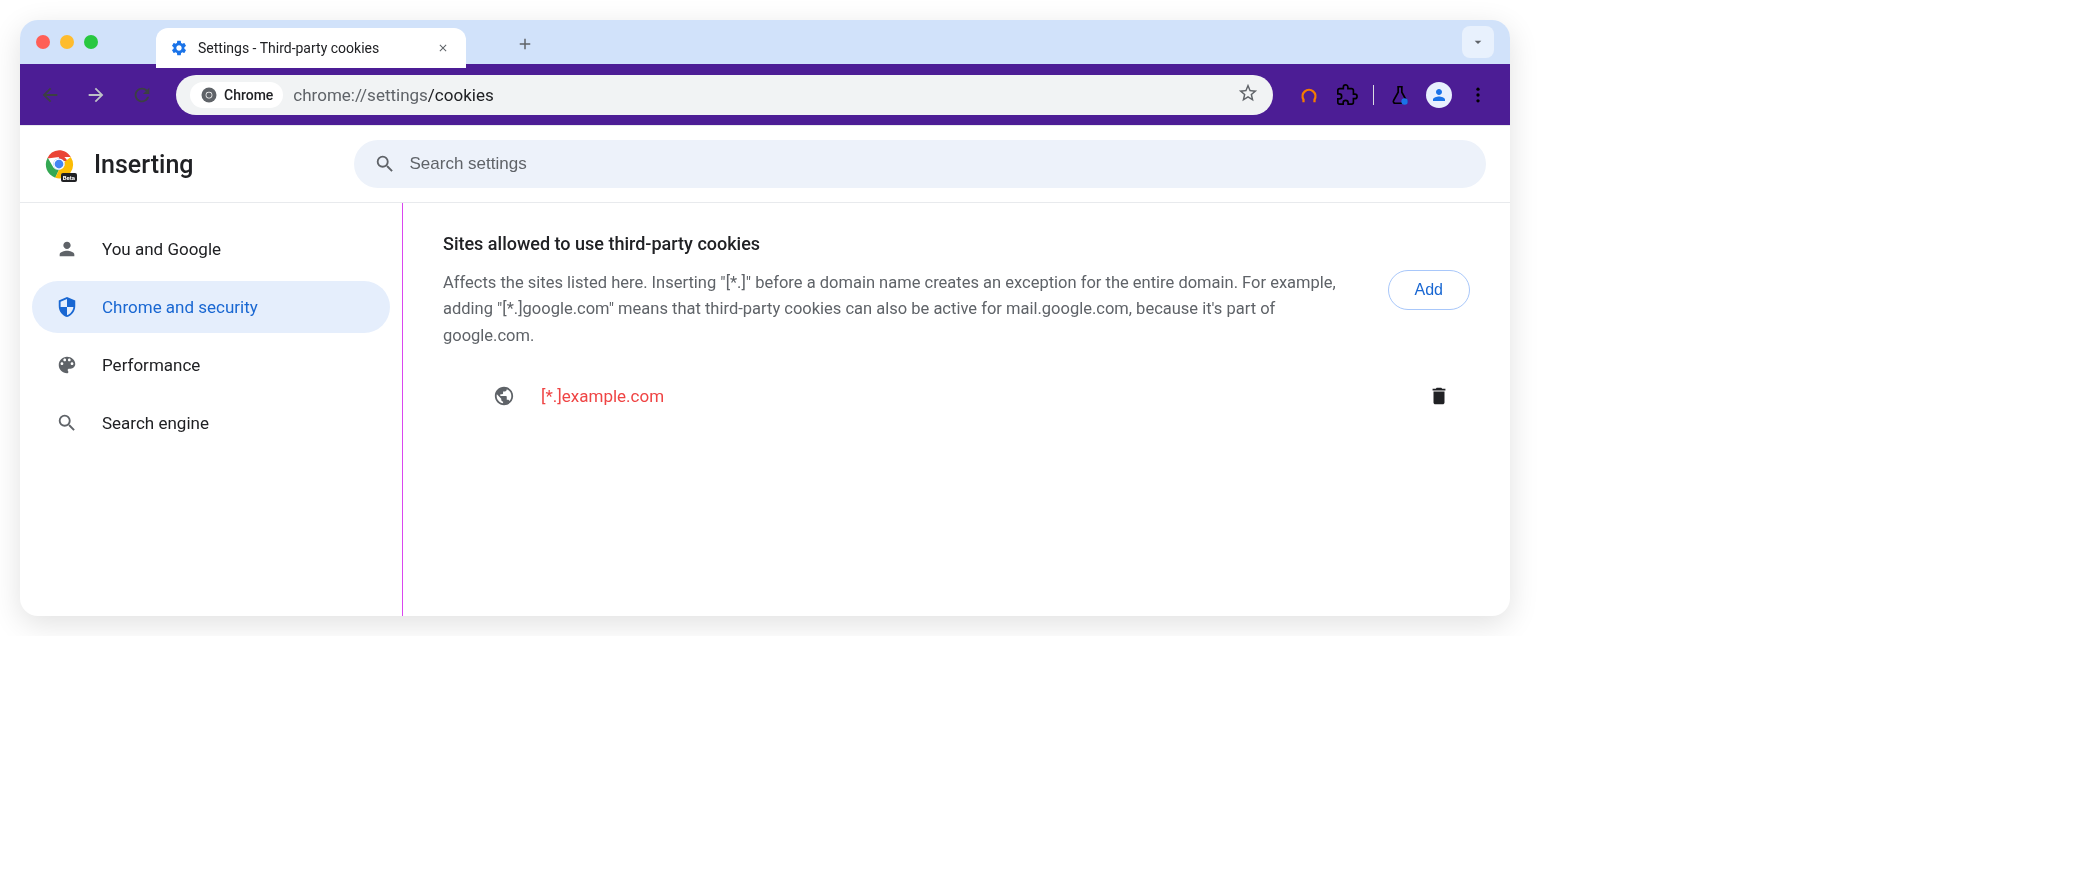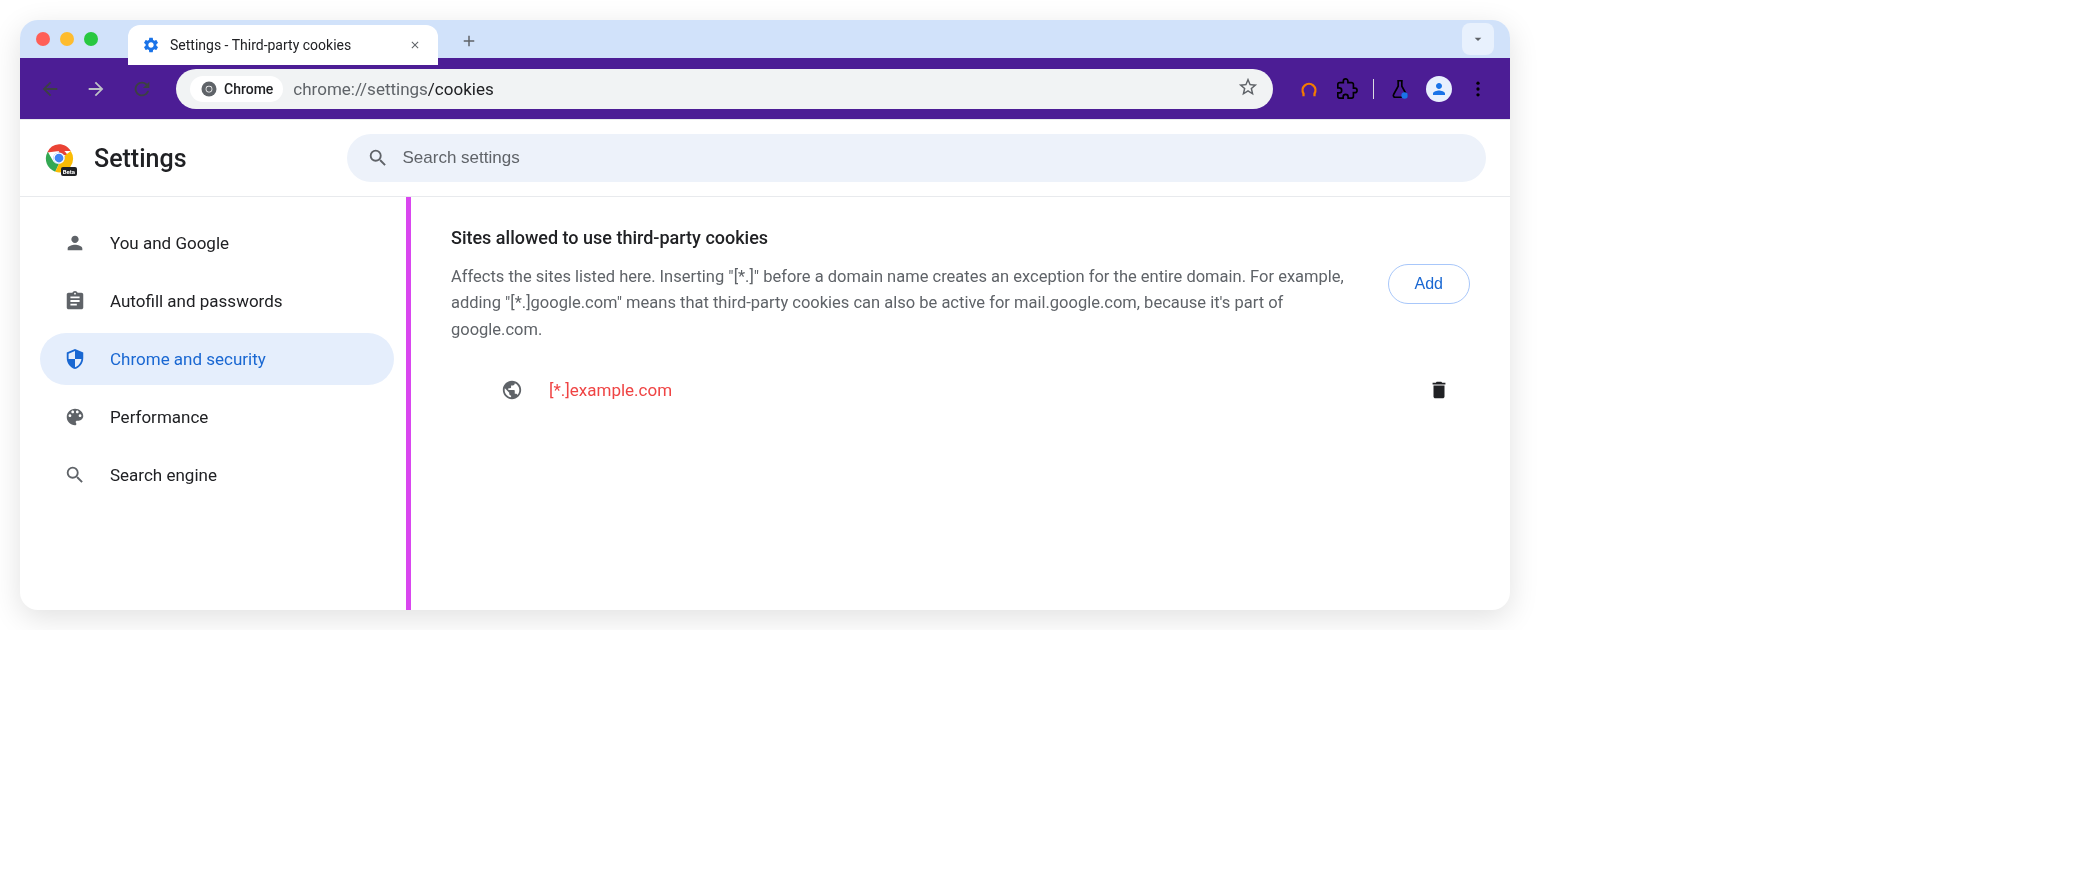--- a/index.html
+++ b/index.html
@@ -10,25 +10,26 @@
     }
     .window {
       width: 1490px;
       border-radius: 18px;
       overflow: hidden;
       box-shadow: 0 8px 30px rgba(0,0,0,0.12);
       background: #fff;
     }
     .tab-strip {
       background: #d1e2fa;
-      height: 38px;
+      height: 44px;
       display: flex;
       align-items: center;
       padding: 0 16px;
       position: relative;
+      gap: 28px;
     }
     .traffic-lights {
       display: flex;
       gap: 10px;
       margin-right: 30px;
     }
     .traffic-light {
       width: 14px;
       height: 14px;
       border-radius: 50%;
@@ -238,23 +239,22 @@
     }
     .search-bar input::placeholder { color: #5f6368; }
     .settings-body {
       display: flex;
       flex: 1;
       overflow: hidden;
     }
     .sidebar {
       width: 383px;
       padding: 20px 0;
-      border-right: 5px solid #d946ef;
+      border-right: 1px solid #d946ef;
       overflow-y: auto;
-      margin-left: 8px;
     }
     .sidebar-item {
       display: flex;
       align-items: center;
       height: 52px;
       padding: 0 24px;
       gap: 24px;
       margin: 0 12px 6px 12px;
       border-radius: 26px;
       cursor: pointer;
@@ -441,44 +441,38 @@
           <circle cx="24" cy="24" r="22" fill="#fff"></circle>
           <path fill="#EA4335" d="M24 10c6 0 11.3 3.8 13.3 9.2L24 19.2V10z M5.2 15.2A22 22 0 0124 2c8 0 15 4.3 18.8 10.7L24 12.7 5.2 15.2z"></path>
           <path fill="#4285F4" d="M24 15a9 9 0 100 18 9 9 0 000-18z"></path>
           <path fill="#34A853" d="M6 14l9 15.5A9 9 0 0024 33l-6 13A22 22 0 016 14z"></path>
           <path fill="#FBBC05" d="M42.8 12.7A22 22 0 0118 46l6-13a9 9 0 008.5-12.3L42.8 12.7z"></path>
           <circle cx="24" cy="24" r="8" fill="#4285F4"></circle>
           <circle cx="24" cy="24" r="8" fill="none" stroke="#fff" stroke-width="2"></circle>
         </svg>
         <span class="beta-badge">Beta</span>
       </div>
-      <div class="settings-title">Settings</div>
+      <div class="settings-title">Inserting</div>
       <div class="search-container">
         <div class="search-bar">
           <svg width="22" height="22" viewBox="0 0 24 24" fill="#5f6368">
               <path d="M15.5 14h-.79l-.28-.27A6.471 6.471 0 0016 9.5 6.5 6.5 0 109.5 16c1.61 0 3.09-.59 4.23-1.57l.27.28v.79l5 4.99L20.49 19l-4.99-5zm-6 0C7.01 14 5 11.99 5 9.5S7.01 5 9.5 5 14 7.01 14 9.5 11.99 14 9.5 14z"></path>
             </svg>
           <input type="text" placeholder="Search settings" style="">
         </div>
       </div>
     </div>
 
     <div class="settings-body">
       <div class="sidebar">
         <div class="sidebar-item">
           <svg class="sidebar-icon" viewBox="0 0 24 24">
               <path d="M12 12c2.21 0 4-1.79 4-4s-1.79-4-4-4-4 1.79-4 4 1.79 4 4 4zm0 2c-2.67 0-8 1.34-8 4v2h16v-2c0-2.66-5.33-4-8-4z"></path>
             </svg>
           <span>You and Google</span>
-        </div>
-        <div class="sidebar-item">
-          <svg class="sidebar-icon" viewBox="0 0 24 24">
-              <path d="M19 3h-4.18C14.4 1.84 13.3 1 12 1c-1.3 0-2.4.84-2.82 2H5c-1.1 0-2 .9-2 2v14c0 1.1.9 2 2 2h14c1.1 0 2-.9 2-2V5c0-1.1-.9-2-2-2zm-7 0c.55 0 1 .45 1 1s-.45 1-1 1-1-.45-1-1 .45-1 1-1zm2 14H7v-2h7v2zm3-4H7v-2h10v2zm0-4H7V7h10v2z"></path>
-            </svg>
-          <span>Autofill and passwords</span>
         </div>
         <div class="sidebar-item active">
           <svg class="sidebar-icon" viewBox="0 0 24 24">
               <path d="M12 1L3 5v6c0 5.55 3.84 10.74 9 12 5.16-1.26 9-6.45 9-12V5l-9-4zm0 10.99h7c-.53 4.12-3.28 7.79-7 8.94V12H5V6.3l7-3.11v8.8z"></path>
             </svg>
           <span>Chrome and security</span>
         </div>
         <div class="sidebar-item">
           <svg class="sidebar-icon" viewBox="0 0 24 24">
               <path d="M12 3c-4.97 0-9 4.03-9 9s4.03 9 9 9c.83 0 1.5-.67 1.5-1.5 0-.39-.15-.74-.39-1.01-.23-.26-.38-.61-.38-.99 0-.83.67-1.5 1.5-1.5H16c2.76 0 5-2.24 5-5 0-4.42-4.03-8-9-8zm-5.5 9c-.83 0-1.5-.67-1.5-1.5S5.67 9 6.5 9 8 9.67 8 10.5 7.33 12 6.5 12zm3-4C8.67 8 8 7.33 8 6.5S8.67 5 9.5 5s1.5.67 1.5 1.5S10.33 8 9.5 8zm5 0c-.83 0-1.5-.67-1.5-1.5S13.67 5 14.5 5s1.5.67 1.5 1.5S15.33 8 14.5 8zm3 4c-.83 0-1.5-.67-1.5-1.5S16.67 9 17.5 9s1.5.67 1.5 1.5-.67 1.5-1.5 1.5z"></path>

